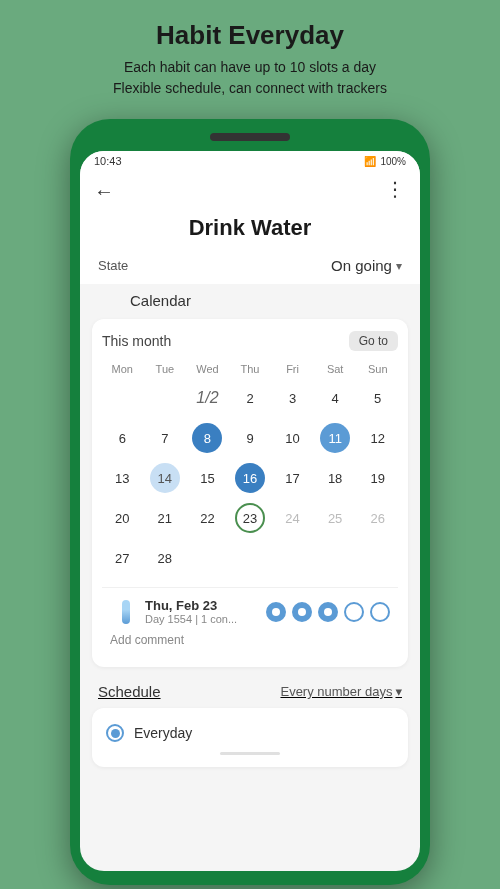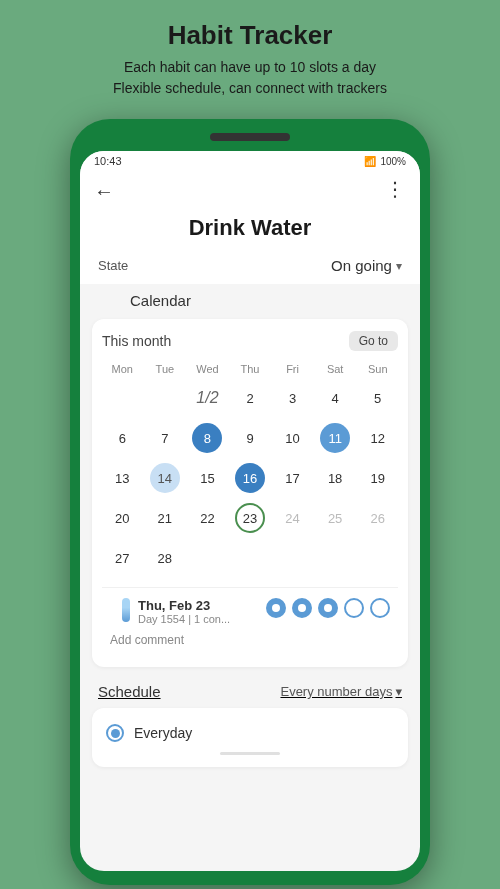--- a/index.html
+++ b/index.html
@@ -229,22 +229,22 @@
     }
 
     
     .day-detail {
       margin-top: 10px;
       padding: 10px 8px 6px;
       border-top: 1px solid #f0f0f0;
     }
     .day-detail-row {
       display: flex;
-      align-items: flex-start;
-      gap: 8px;
+      align-items: center;
+      gap: 15px;
       margin-bottom: 6px;
       padding-left: 12px;
     }
     .water-icon {
       width: 8px;
       height: 24px;
       background: linear-gradient(to bottom, #a8d5f5 40%, #5b9bd5 100%);
       border-radius: 4px;
     }
     .day-info {
@@ -353,21 +353,21 @@
       height: 3px;
       background: #e0e0e0;
       border-radius: 2px;
       width: 60px;
       margin: 6px auto 0;
     }
   </style>
 </head>
 <body>
 
-<h1 class="app-title">Habit Tracker</h1>
+<h1 class="app-title">Habit Everyday</h1>
 <p class="app-subtitle">
   <span>Each habit can have up to 10 slots a day</span><br>
   <span>Flexible schedule, can connect with trackers</span>
 </p>
 
 <div class="phone">
   <div class="phone-notch"></div>
   <div class="phone-screen">
 
     <div class="status-bar">

